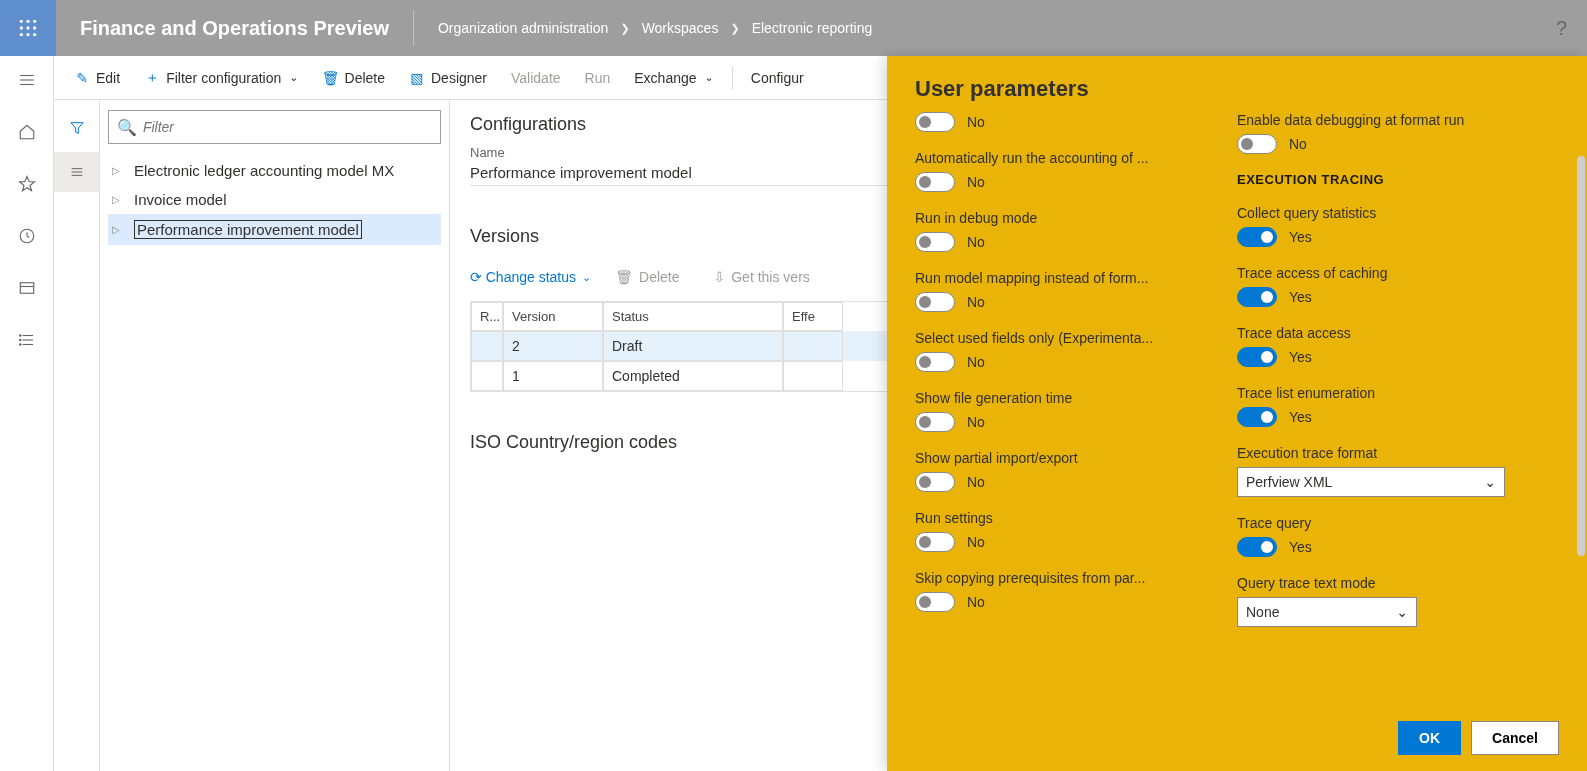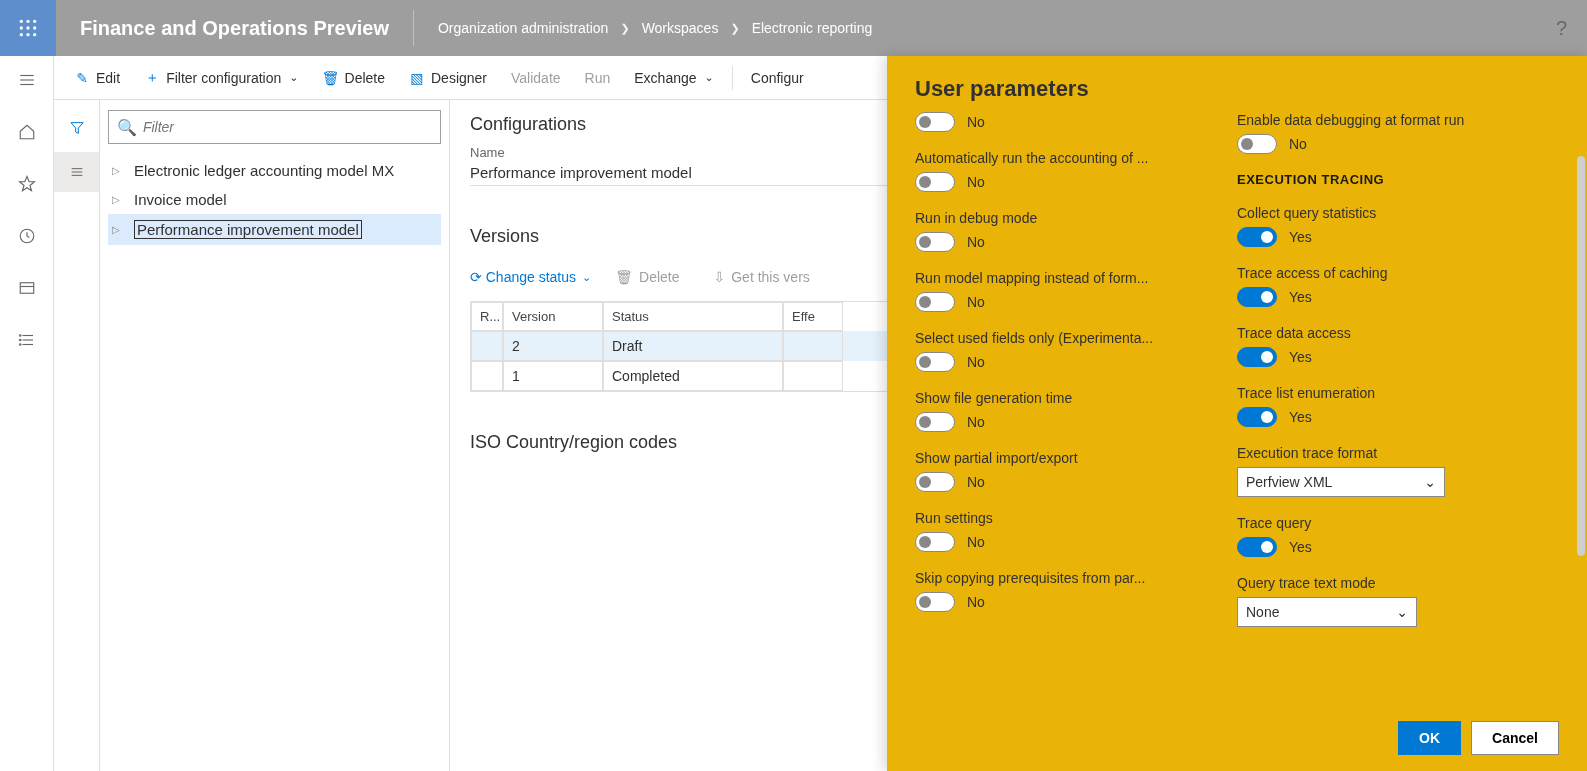--- a/index.html
+++ b/index.html
@@ -395,21 +395,21 @@
               <div class="param">
                 <div class="plabel">Trace list enumeration</div>
                 <div class="toggle-row">
                   <div class="toggle on"></div>
                   <div class="toggle-val">Yes</div>
                 </div>
               </div>
             </div>
           <div class="param">
             <div class="plabel">Execution trace format</div>
-            <div class="selectbox" style="width:208px">
+            <div class="selectbox" style="width:268px">
               <span>Perfview XML</span>
               <span>⌄</span>
             </div>
           </div>
           <div class="param">
             <div class="plabel">Trace query</div>
             <div class="toggle-row">
               <div class="toggle on"></div>
               <div class="toggle-val">Yes</div>
             </div>

